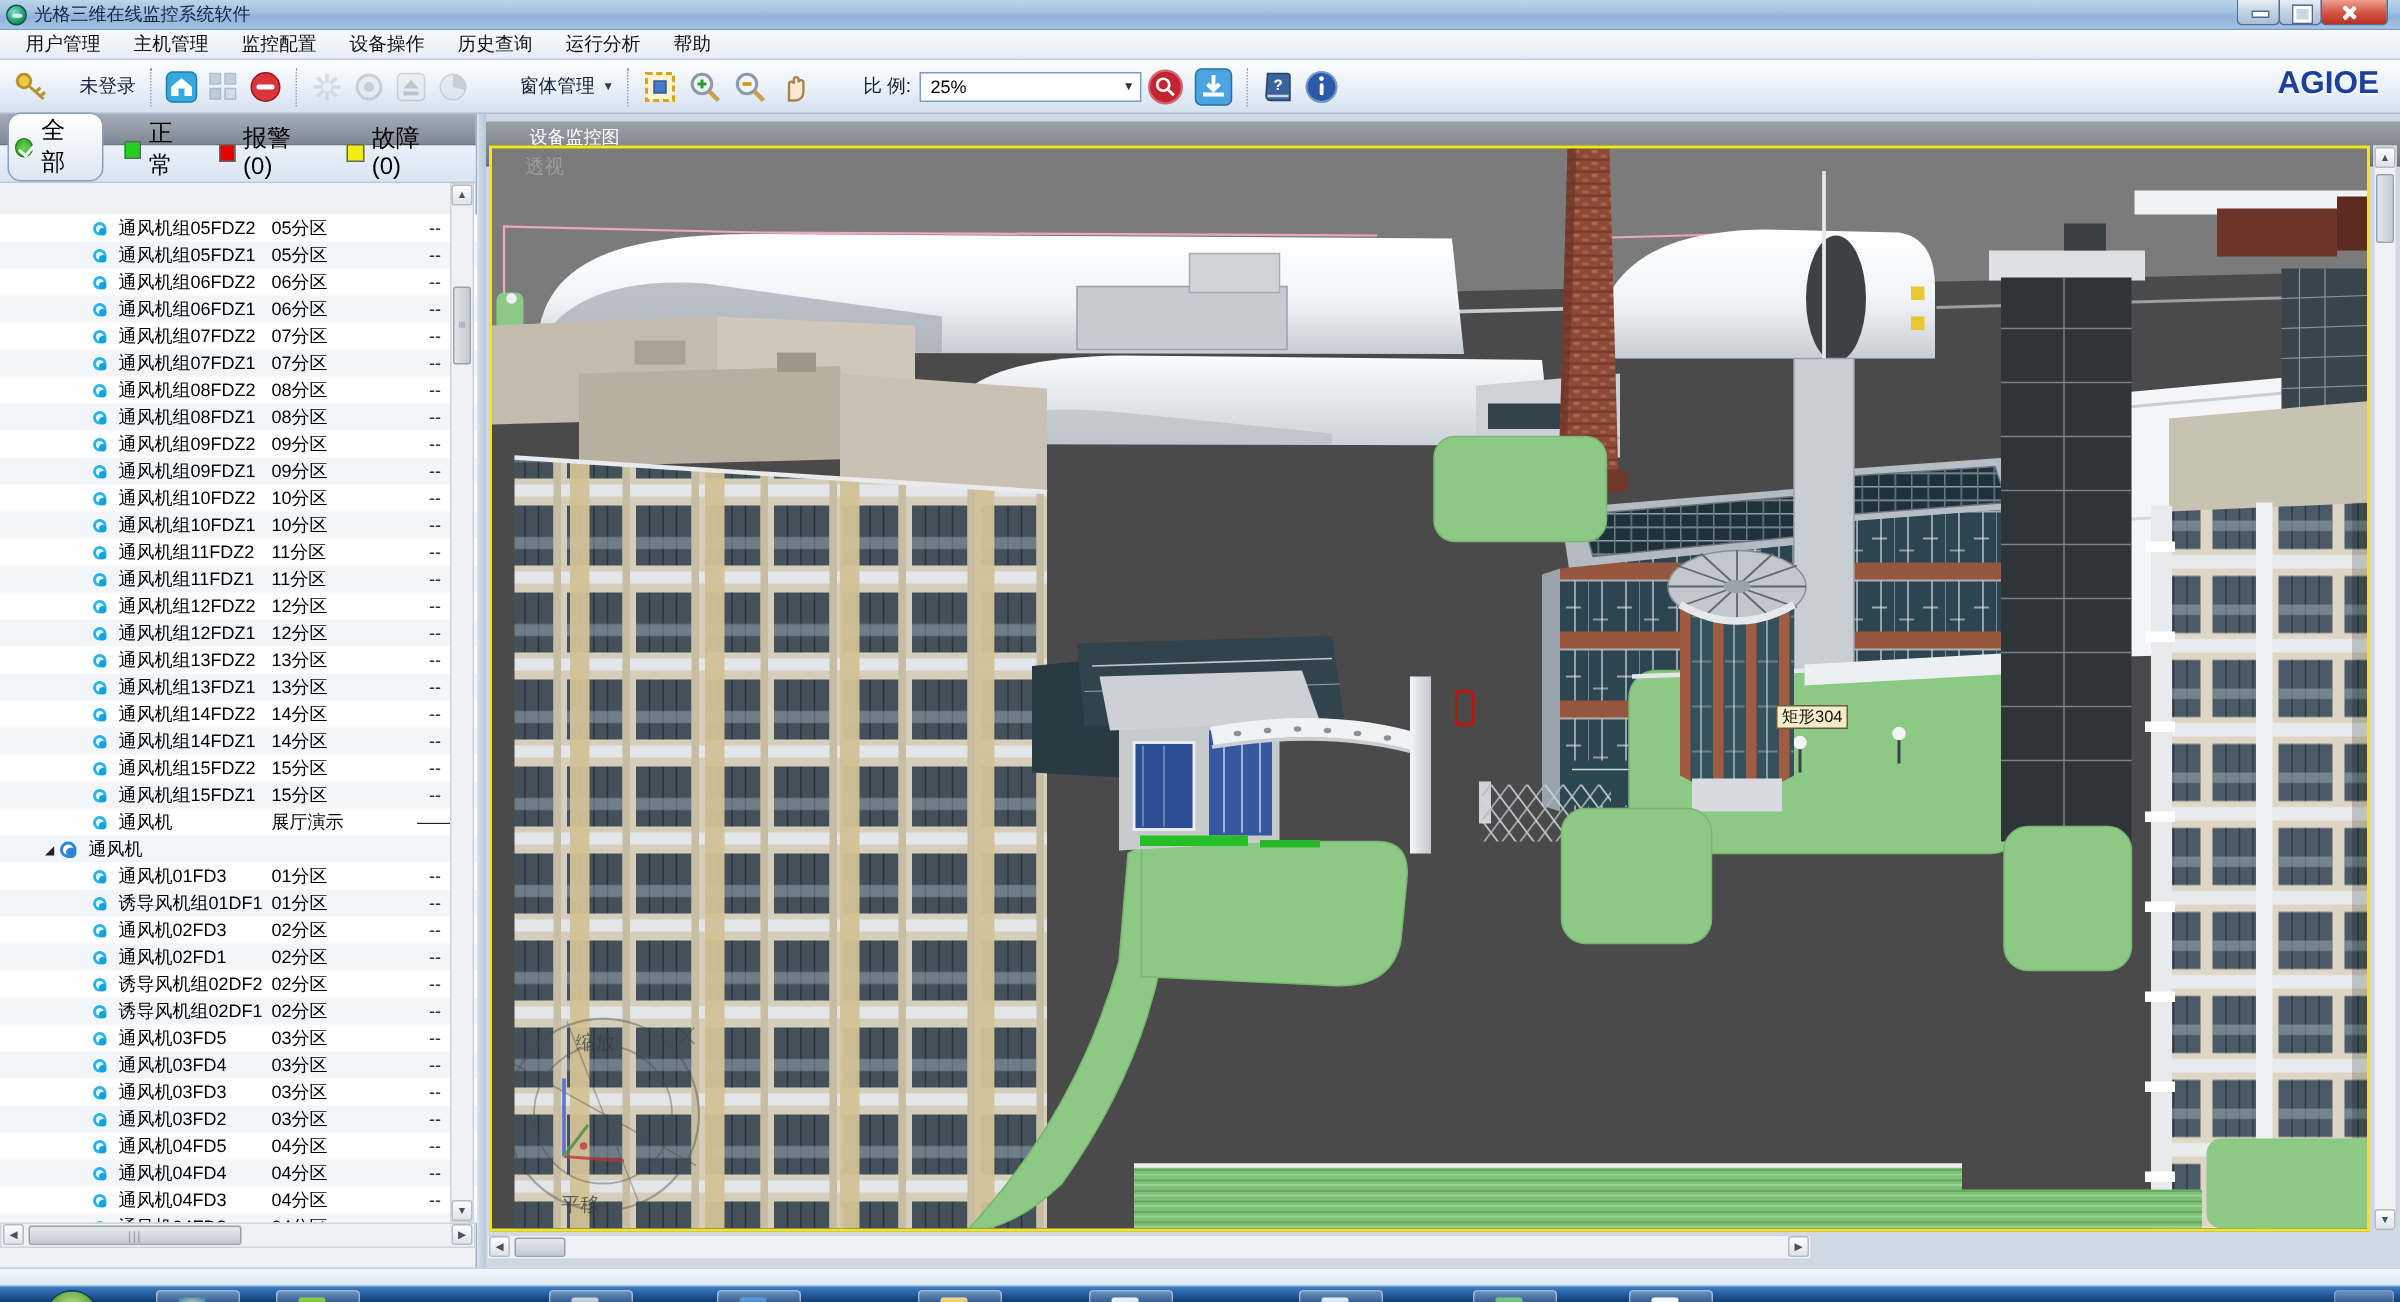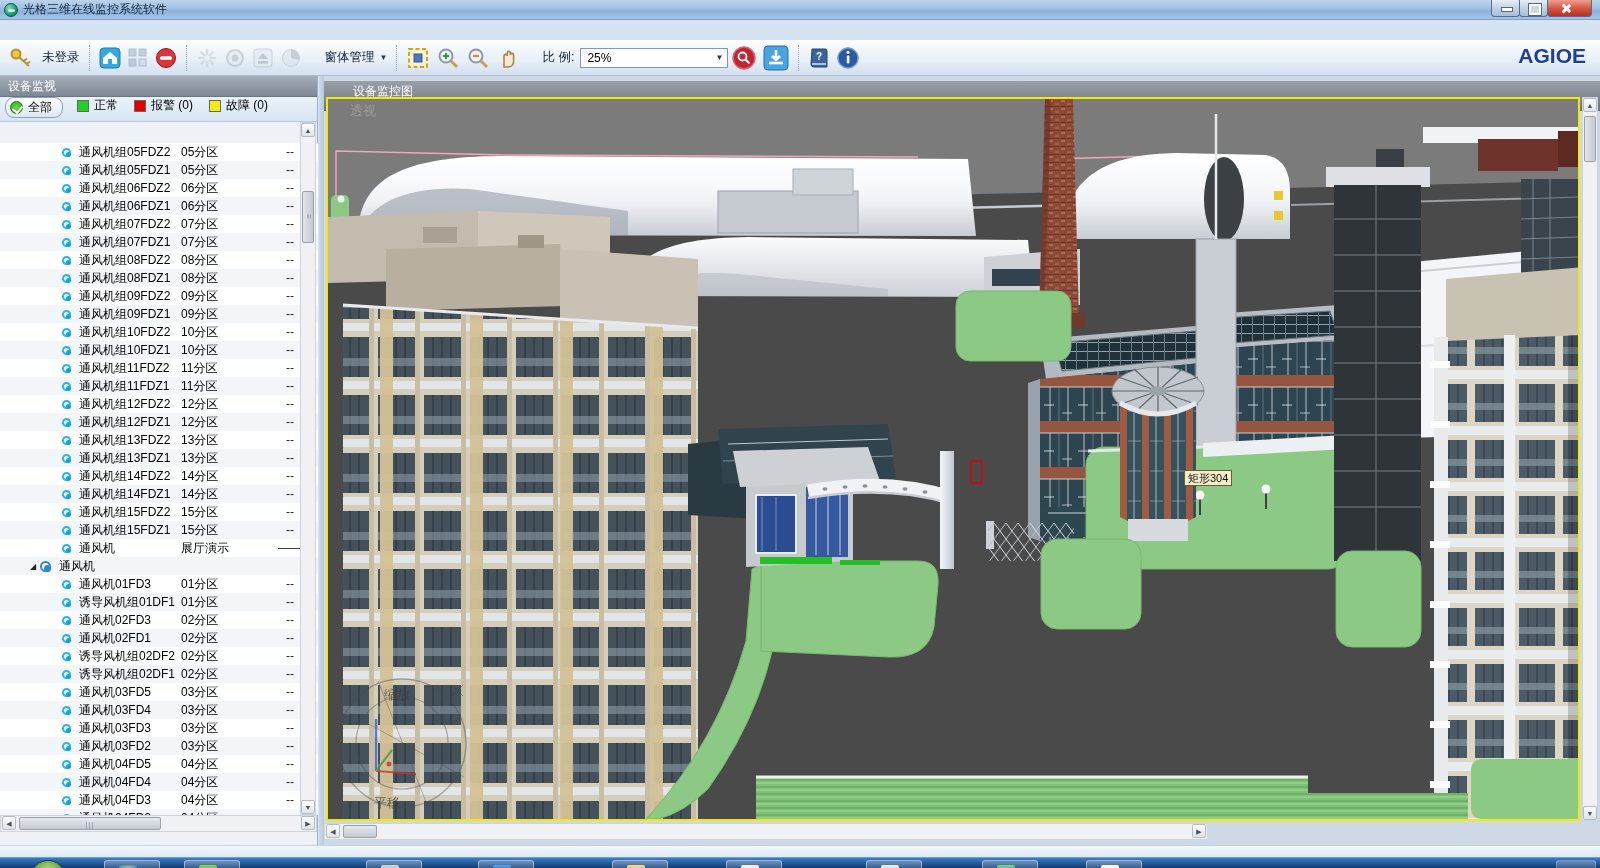--- a/index.html
+++ b/index.html
@@ -39,42 +39,42 @@
 
   
   .toolbar { position:absolute; left:0; top:40px; width:1600px; height:36px;
     background:linear-gradient(#fdfefe,#e9f0f8 55%,#d4e1f0);
     border-bottom:1px solid #aebccd; display:flex; align-items:center; padding-left:6px; }
   .tgroup { display:flex; align-items:center; height:30px; }
   .tsep { width:0; height:26px; border-left:1px dotted #93a5bb; margin:0 6px; }
   .tbtn { display:flex; align-items:center; justify-content:center; min-width:26px; height:28px;
     border-radius:3px; padding:0 3px; }
   .tbtn.dis { opacity:.55; }
-  .tlabel { font-size:12.5px; color:#102038; margin-left:9px; white-space:nowrap; }
+  .tlabel { font-size:12.5px; color:#102038; margin-left:20px; white-space:nowrap; }
   .caret { font-size:8px; color:#2a3a50; margin-left:5px; }
   .combo { width:148px; height:20px; background:#fff; border:1px solid #7a9ac4;
     display:flex; align-items:center; font-size:12px; padding-left:6px; position:relative; margin-left:6px; }
   .combo-caret { position:absolute; right:4px; top:4px; font-size:8px; color:#333; }
   .brand { position:absolute; right:14px; top:4px; font-size:21px; font-weight:bold;
     color:#1d3e9b; letter-spacing:0px; font-family:"Liberation Sans",sans-serif;
     text-shadow:0 1px 0 rgba(255,255,255,.6); }
 
   
   .content { position:absolute; left:0; top:76px; width:1600px; height:769px; background:#dae5f2; }
 
   
   .left-panel { position:absolute; left:0; top:0; width:318px; height:769px;
     border-right:1px solid #9fb0c6; background:#eef2f7; }
   .panel-hdr { position:absolute; left:0; top:0; width:100%; height:21px;
     background:linear-gradient(#a8b0bc,#7f markdown8a96); }
   .panel-hdr, .main-hdr { font-size:12px; color:#fff; line-height:21px; padding-left:8px; }
   .panel-hdr { background:linear-gradient(#a6aeba,#7e8794); border-bottom:1px solid #6c7683; }
   .filters { position:absolute; left:0; top:21px; width:100%; height:25px;
     background:linear-gradient(#eaf1f9,#d8e5f3); border-bottom:1px solid #b9c8da;
-    display:flex; align-items:flex-start; font-size:12px; padding-left:5px; }
+    display:flex; align-items:flex-end; font-size:16px; padding-left:5px; }
   .fbtn-all { display:flex; align-items:center; border:1px solid #8aa0bf; border-radius:9px;
     background:linear-gradient(#ffffff,#dde7f2); padding:1px 10px 1px 4px; margin-right:14px; }
   .fcheck { width:13px; height:13px; border-radius:50%; background:radial-gradient(#6fd64f,#2da324);
     border:1px solid #1f7a18; position:relative; margin-right:5px; }
   .fcheck::after { content:""; position:absolute; left:3px; top:2px; width:5px; height:7px;
     border:2px solid #fff; border-top:none; border-left:none; transform:rotate(40deg); }
   .fitem { display:flex; align-items:center; margin-right:16px; }
   .fsq { width:12px; height:12px; border:1px solid #666; margin-right:5px; }
   .thead { position:absolute; left:0; top:46px; width:100%; height:21px;
     background:linear-gradient(#f8fafc,#dde5ef); border-bottom:1px solid #aebdd0;
@@ -147,20 +147,37 @@
   <div class="titlebar">
     <span class="appicon"></span>
     <span class="apptitle">光格三维在线监控系统软件</span>
     <div class="wbtns">
       <div class="wbtn min"></div>
       <div class="wbtn restore"></div>
       <div class="wbtn close"></div>
     </div>
   </div>
 
+  <div class="menubar">
+
+      <span class="menu-item">用户管理</span>
+
+      <span class="menu-item">主机管理</span>
+
+      <span class="menu-item">监控配置</span>
+
+      <span class="menu-item">设备操作</span>
+
+      <span class="menu-item">历史查询</span>
+
+      <span class="menu-item">运行分析</span>
+
+      <span class="menu-item">帮助</span>
+
+  </div>
 
   <div class="toolbar">
     <div class="tgroup">
       <span class="tbtn">
         <svg width="24" height="24" viewBox="0 0 24 24">
           <g stroke="#b8922c" stroke-width="2" fill="#eec943">
             <circle cx="7" cy="8" r="4.5"></circle>
             <path d="M10 11 L20 20 M15 15 l3 -2.5 M18 18 l3 -2.5" fill="none"></path>
           </g>
         </svg>

